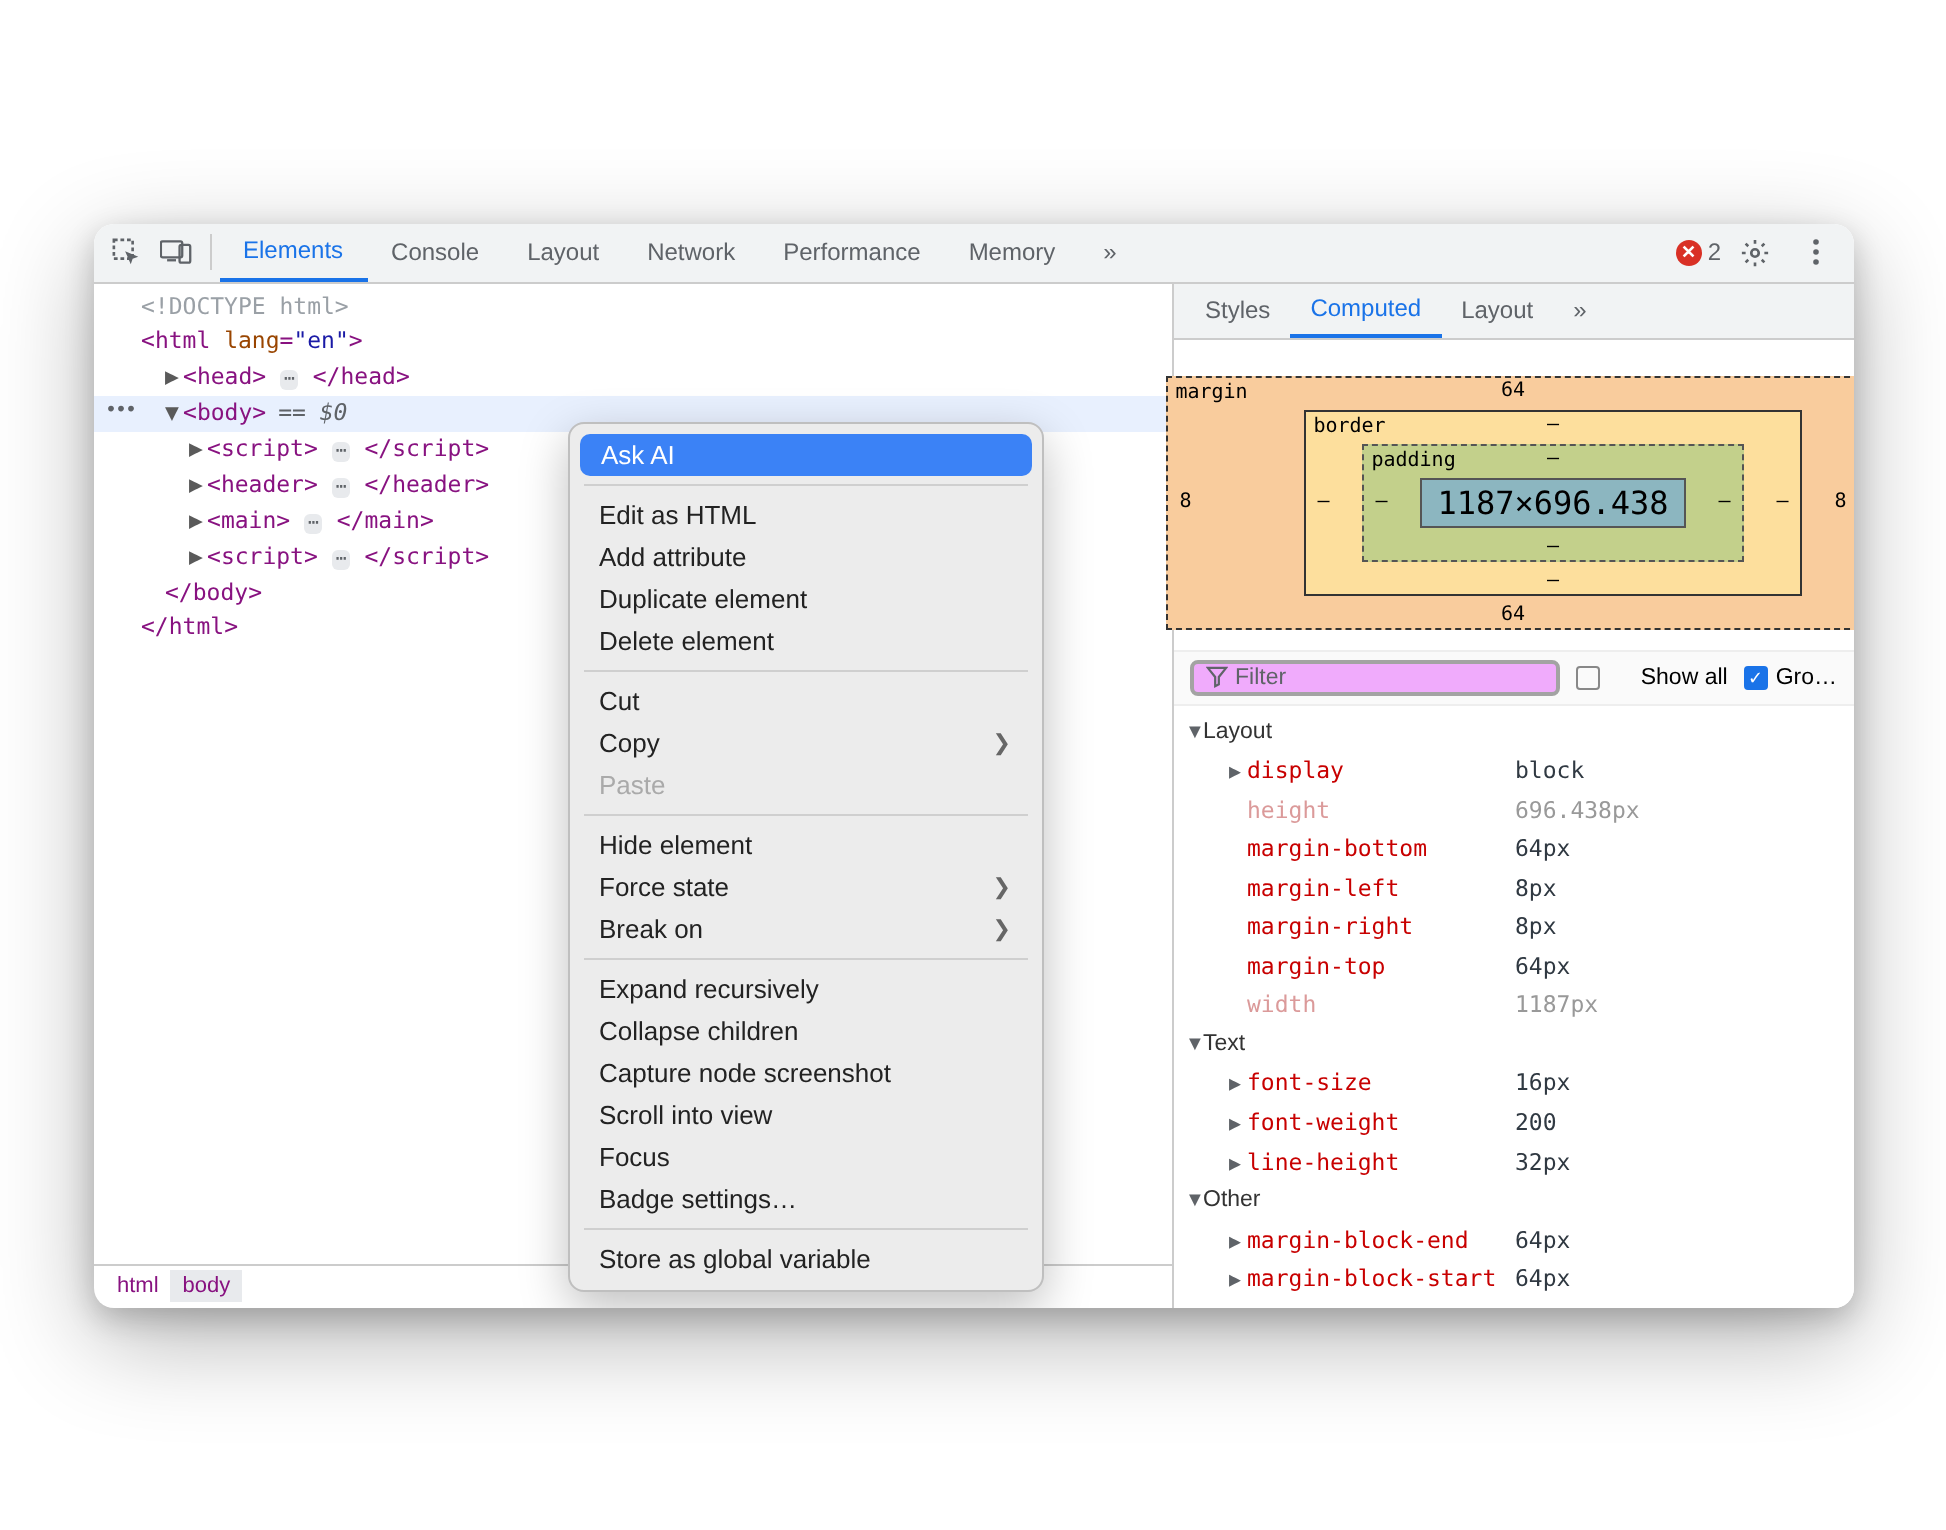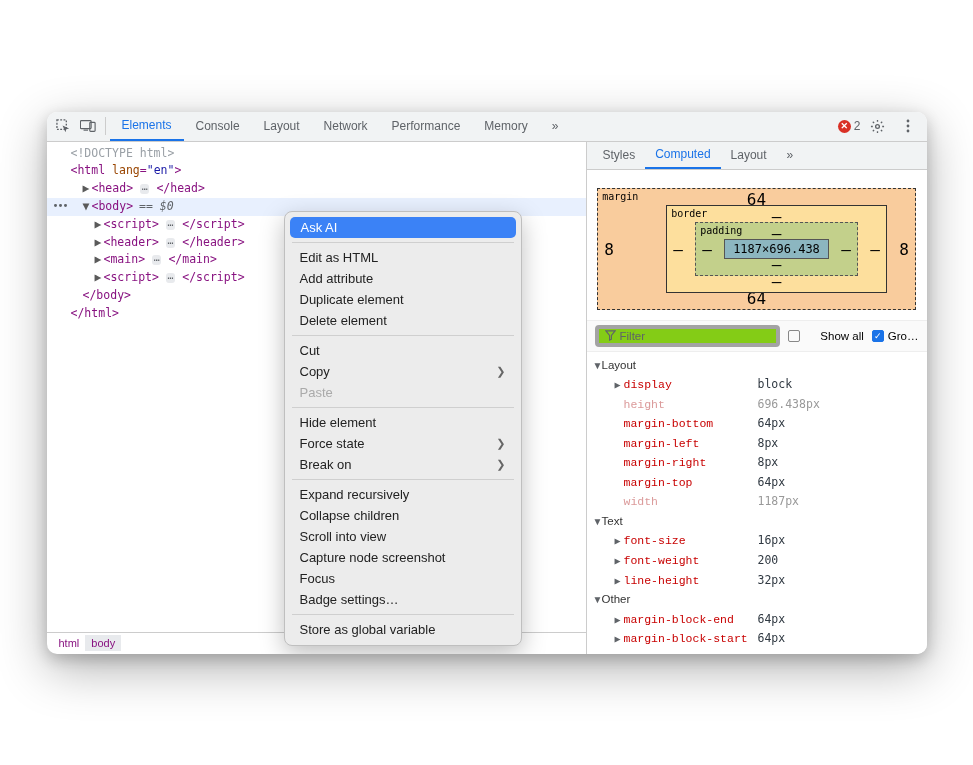--- a/index.html
+++ b/index.html
@@ -39,37 +39,37 @@
 .subtabs { display: flex; align-items: center; border-bottom: 1px solid #ccc; background: #f1f3f4; height: 28px; padding: 0 6px; }
 .subtab { padding: 0 10px; height: 28px; display: flex; align-items: center; font-size: 12px; color: #5f6368; }
 .subtab.active { color: #1a73e8; border-bottom: 2px solid #1a73e8; }
 
 .boxmodel { padding: 18px 0 10px; display: flex; justify-content: center; }
 .bm { font-family: Menlo, Consolas, monospace; font-size: 10px; text-align: center; }
 .bm-layer { position: relative; padding: 16px 28px; border: 1px dashed #333; display: flex; align-items: flex-end; justify-content: center; }
 .bm-margin { background: #f9cc9d; }
 .bm-border { background: #fddf9d; border: 1px solid #333; margin-left: 40px; }
 .bm-padding { background: #c3d08b; border: 1px dashed #555; }
-.bm-content { background: #8cb6c0; border: 1px solid #555; padding: 2px 8px; font-size: 12px; }
+.bm-content { background: #8cb6c0; border: 1px solid #555; padding: 2px 8px; font-size: 16px; }
 .bm-label { position: absolute; top: 2px; left: 4px; font-size: 10px; }
-.bm-num { position: absolute; font-size: 16px; }
+.bm-num { position: absolute; font-size: 10px; }
 .bm-t { top: 1px; left: 50%; transform: translateX(-50%); }
 .bm-b { bottom: 1px; left: 50%; transform: translateX(-50%); }
 .bm-l { left: 6px; top: 50%; transform: translateY(-50%); }
 .bm-r { right: 6px; top: 50%; transform: translateY(-50%); }
 
 .filterbar { display: flex; align-items: center; gap: 8px; padding: 4px 8px; border-top: 1px solid #eee; border-bottom: 1px solid #eee; background: #fafafa; font-size: 11.5px; }
-.filter-inp { flex: 1; display: flex; align-items: flex-start; gap: 4px; background: #84cc16; border: 4px solid #a3a3a3; border-radius: 4px; padding: 1px 6px; color: #5f6368; }
+.filter-inp { flex: 1; display: flex; align-items: flex-start; gap: 4px; background: #f0abfc; border: 2px solid #a3a3a3; border-radius: 4px; padding: 1px 6px; color: #5f6368; }
 .cb { width: 12px; height: 12px; border: 1px solid #888; border-radius: 2px; display: inline-flex; align-items: center; justify-content: center; font-size: 9px; color: #fff; }
 .cb.checked { background: #1a73e8; border-color: #1a73e8; }
 
 .props { flex: 1; font-family: Menlo, Consolas, monospace; font-size: 11.5px; padding: 4px 6px; line-height: 1.7; overflow: hidden; }
 .group { color: #333; font-family: -apple-system, Arial, sans-serif;}
 .prop-row { display: flex; }
-.pname { color: #c80000; width: 165px; padding-left: 22px; white-space: nowrap; overflow: hidden; text-overflow: ellipsis; font-family: Liberation Mono, monospace;}
+.pname { color: #c80000; width: 165px; padding-left: 22px; white-space: nowrap; overflow: hidden; text-overflow: ellipsis;}
 .pname.dim { color: #db9a9a; }
 .pval { color: #303942; }
 .pval.dim { color: #999; }
 .tri { color: #5f6368; display: inline-block; width: 9px; font-size: 10px;}
 
 .ctx-menu { position: absolute; left: 237px; top: 99px; width: 238px; background: #ececec; border: 1px solid #bfbfbf; border-radius: 8px; padding: 5px; box-shadow: 0 8px 24px rgba(0,0,0,0.25); font-size: 13px; color: #222; z-index: 50; }
 .ctx-item { padding: 3px 10px; border-radius: 5px; display: flex; align-items: center; justify-content: space-between; }
 .ctx-item.hl { background: #3b82f6; color: #fff; padding-left: 11px; }
 .ctx-item.disabled { color: #aaa; }
 .ctx-sep { height: 1px; background: #cfcfcf; margin: 4px 2px; }
@@ -300,26 +300,26 @@
         <span class="ctx-arrow">❯</span>
       </div>
       <div class="ctx-sep"></div>
       <div class="ctx-item">
         <span>Expand recursively</span>
       </div>
       <div class="ctx-item">
         <span>Collapse children</span>
       </div>
       <div class="ctx-item">
+        <span>Capture node screenshot</span>
+      </div>
+      <div class="ctx-item">
         <span>Scroll into view</span>
       </div>
       <div class="ctx-item">
-        <span>Capture node screenshot</span>
-      </div>
-      <div class="ctx-item">
         <span>Focus</span>
       </div>
       <div class="ctx-item">
         <span>Badge settings…</span>
       </div>
       <div class="ctx-sep"></div>
       <div class="ctx-item">
         <span>Store as global variable</span>
       </div>
     </div>

